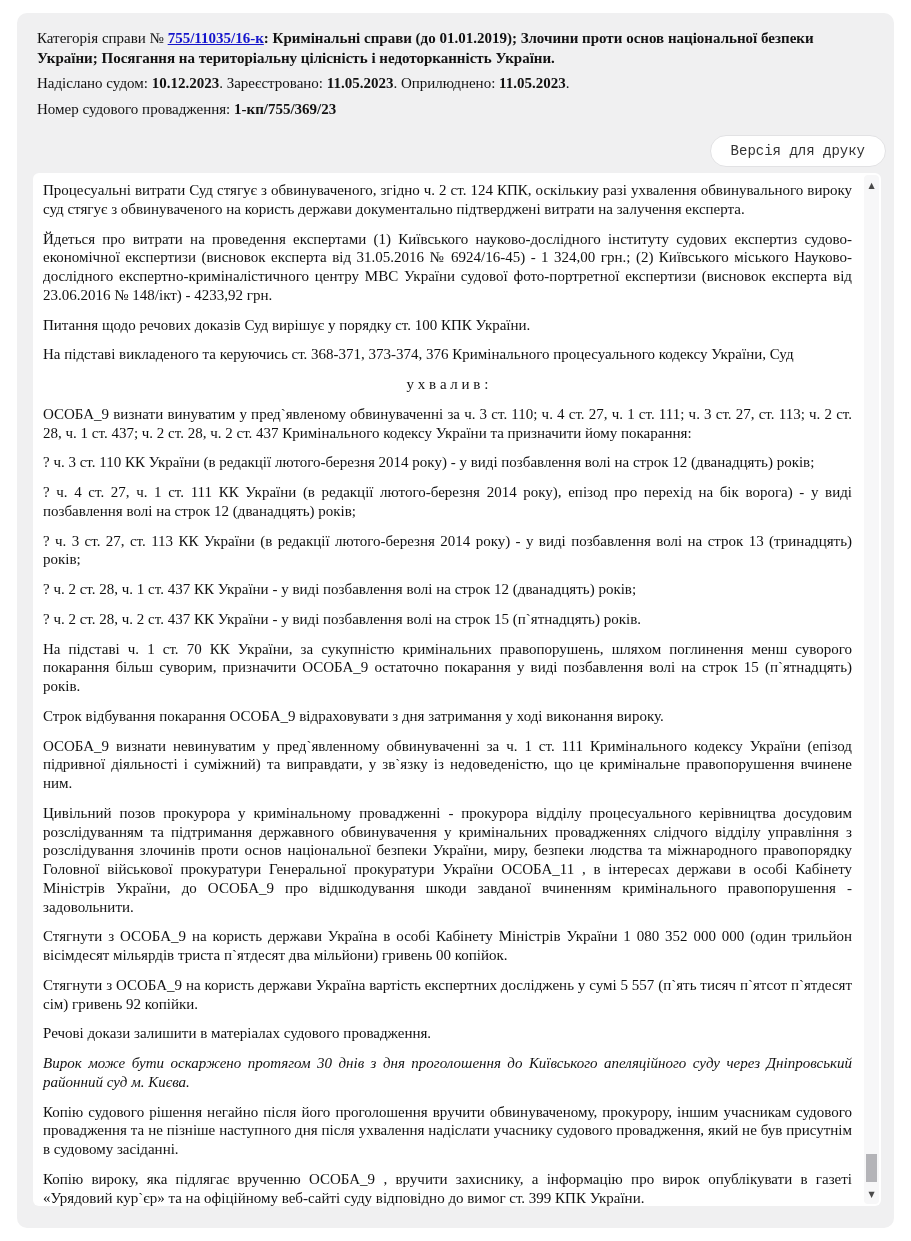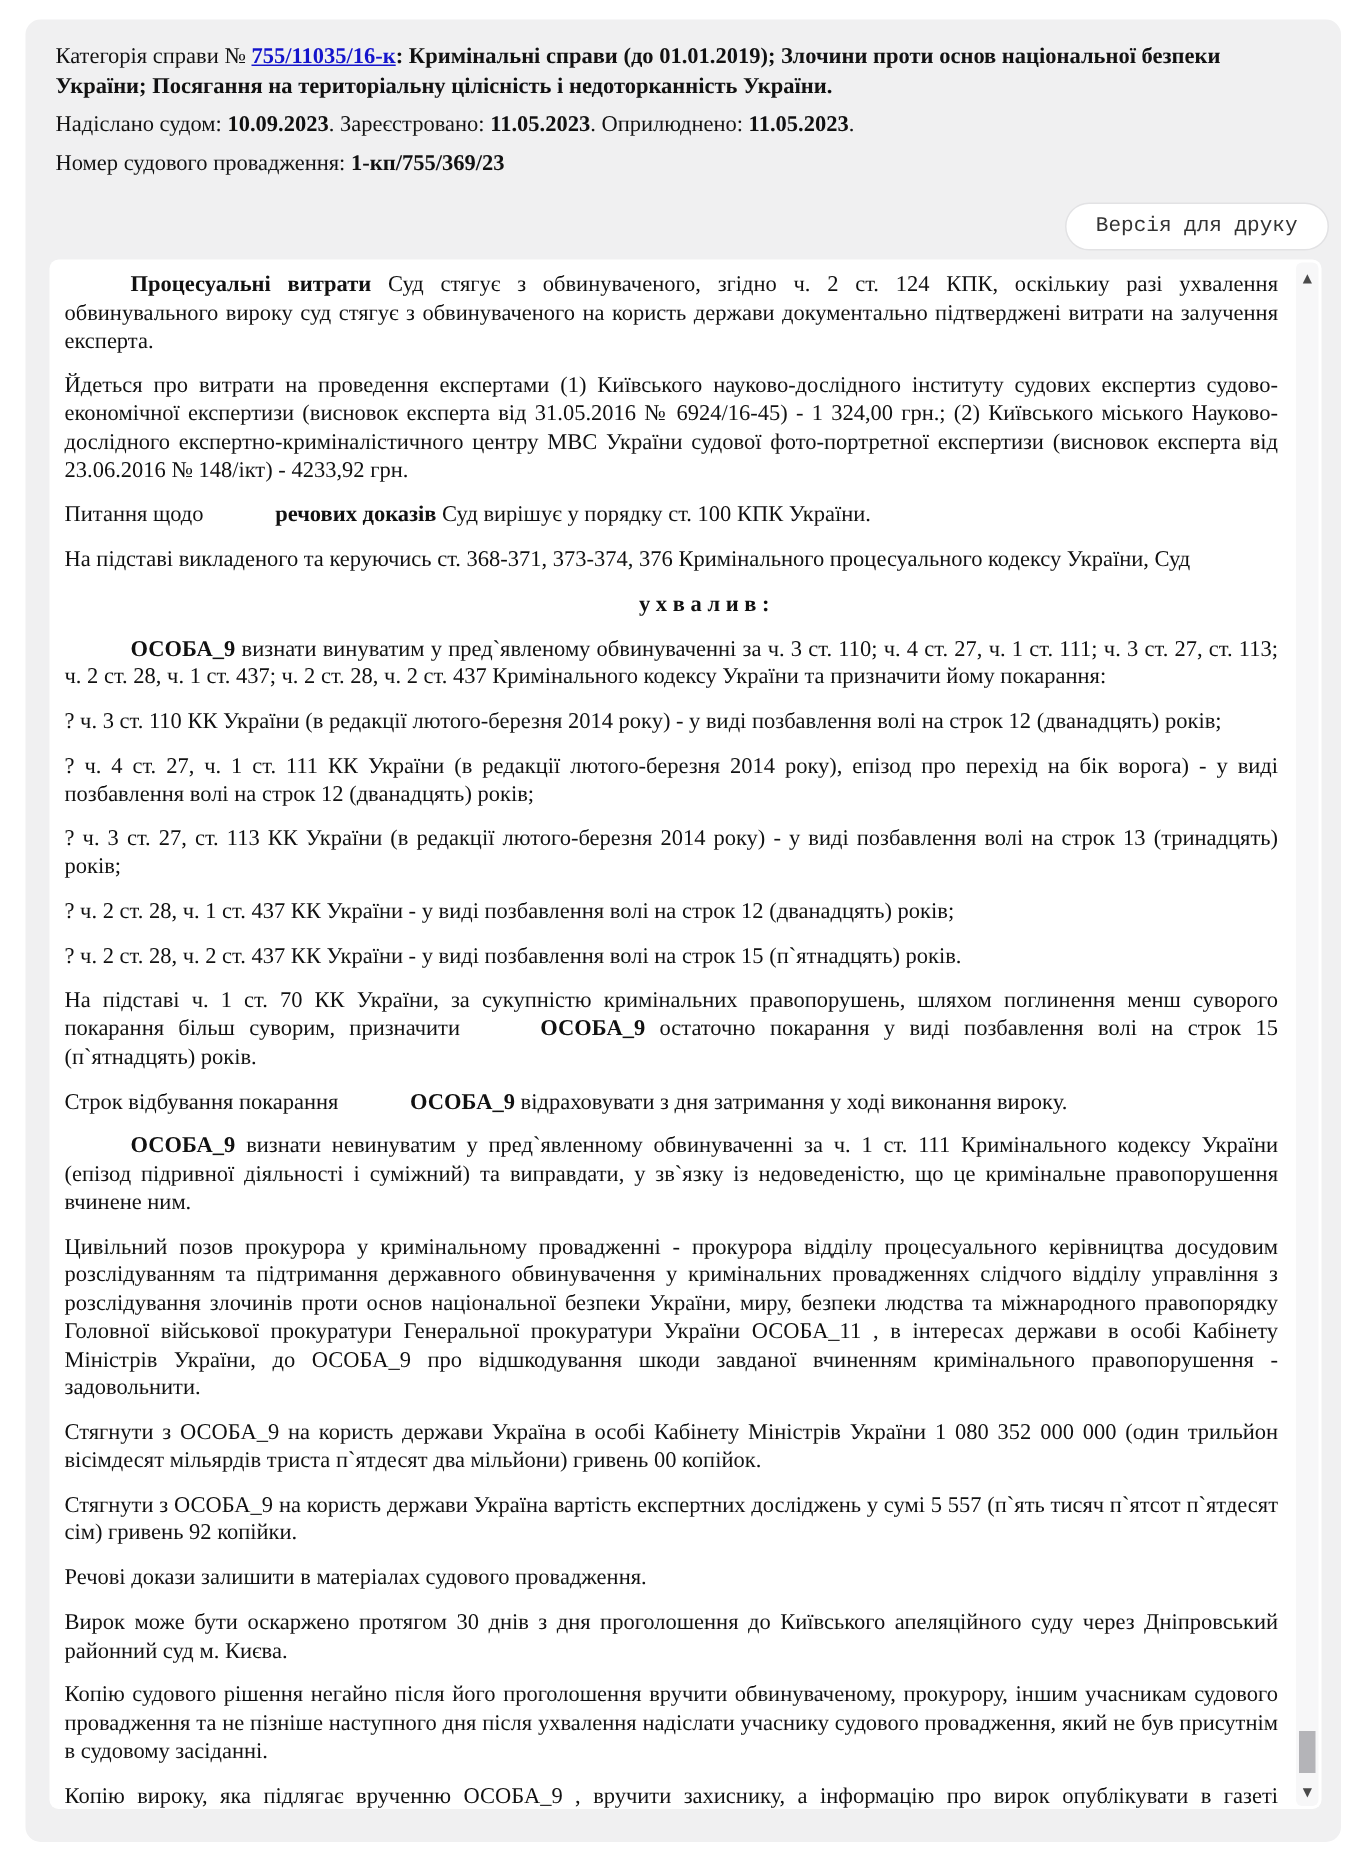--- a/index.html
+++ b/index.html
@@ -28,21 +28,21 @@
   .doc-panel {
     position:relative; margin:0 13px 0 16px; height:1033px;
     background:#ffffff; border-radius:6px; overflow:hidden;
   }
   .doc-text {
     position:absolute; left:0; top:0; right:19px; bottom:0;
     padding:8px 10px 8px 10px; font-size:15px; line-height:1.25;
     text-align:justify; color:#111; overflow:hidden;
   }
   .doc-text p { margin:0 0 11px 0; }
-  .doc-text b { font-weight:bold;margin-left:44px; }
+  .doc-text b { font-weight:normal; }
   .scrollbar {
     position:absolute; top:2px; right:2px; bottom:2px; width:15px;
     background:#f7f7f8; border-radius:4px;
   }
   .sb-btn {
     position:absolute; left:0; width:15px; height:14px; text-align:center;
     color:#4a4a4a; font-size:8px; line-height:14px; cursor:pointer;
     font-family:"DejaVu Sans", sans-serif;
   }
   .sb-up { top:4px; }
@@ -52,21 +52,21 @@
     background:#b4b4b8; cursor:grab;
   }
 </style>
 </head>
 <body>
 
 <div class="container">
 
   <div class="header-info">
       <p><span>Категорія справи № </span><a href="#">755/11035/16-к</a><b>: Кримінальні справи (до 01.01.2019); Злочини проти основ національної безпеки України; Посягання на територіальну цілісність і недоторканність України.</b></p>
-      <p><span>Надіслано судом: </span><b>10.09.2023</b><span>. Зареєстровано: </span><b>11.05.2023</b><span>. Оприлюднено: </span><b>11.05.2023</b><span>.</span></p>
+      <p><span>Надіслано судом: </span><b>10.12.2023</b><span>. Зареєстровано: </span><b>11.05.2023</b><span>. Оприлюднено: </span><b>11.05.2023</b><span>.</span></p>
       <p><span>Номер судового провадження: </span><b>1-кп/755/369/23</b></p>
     </div>
 
   <div class="toolbar-row">
     <button class="print-btn">Версія для друку</button>
   </div>
 
   <div class="doc-panel">
     <div class="doc-text">
         <p><b>Процесуальні витрати</b><span> Суд стягує з обвинуваченого, згідно ч. 2 ст. 124 КПК, оскількиу разі ухвалення обвинувального вироку суд стягує з обвинуваченого на користь держави документально підтверджені витрати на залучення експерта.</span></p>
@@ -80,21 +80,21 @@
         <p><span>? ч. 3 ст. 27, ст. 113 КК України (в редакції лютого-березня 2014 року) - у виді позбавлення волі на строк 13 (тринадцять) років;</span></p>
         <p><span>? ч. 2 ст. 28, ч. 1 ст. 437 КК України - у виді позбавлення волі на строк 12 (дванадцять) років;</span></p>
         <p><span>? ч. 2 ст. 28, ч. 2 ст. 437 КК України - у виді позбавлення волі на строк 15 (п`ятнадцять) років.</span></p>
         <p><span>На підставі ч. 1 ст. 70 КК України, за сукупністю кримінальних правопорушень, шляхом поглинення менш суворого покарання більш суворим, призначити </span><b>ОСОБА_9</b><span> остаточно покарання у виді позбавлення волі на строк 15 (п`ятнадцять) років.</span></p>
         <p><span>Строк відбування покарання  </span><b>ОСОБА_9</b><span> відраховувати з дня затримання у ході виконання вироку.</span></p>
         <p><b>ОСОБА_9</b><span> визнати невинуватим у пред`явленному обвинуваченні за ч. 1 ст. 111 Кримінального кодексу України (епізод підривної діяльності і суміжний) та виправдати, у зв`язку із недоведеністю, що це кримінальне правопорушення вчинене ним.</span></p>
         <p><span>Цивільний позов прокурора у кримінальному провадженні - прокурора відділу процесуального керівництва досудовим розслідуванням та підтримання державного обвинувачення у кримінальних провадженнях слідчого відділу управління з розслідування злочинів проти основ національної безпеки України, миру, безпеки людства та міжнародного правопорядку Головної військової прокуратури Генеральної прокуратури України ОСОБА_11 , в інтересах держави в особі Кабінету Міністрів України, до ОСОБА_9 про відшкодування шкоди завданої вчиненням кримінального правопорушення - задовольнити.</span></p>
         <p><span>Стягнути з  ОСОБА_9 на користь держави Україна в особі Кабінету Міністрів України 1 080 352 000 000 (один трильйон вісімдесят мільярдів триста п`ятдесят два мільйони) гривень 00 копійок.</span></p>
         <p><span>Стягнути з ОСОБА_9 на користь держави Україна вартість експертних досліджень у сумі 5 557 (п`ять тисяч п`ятсот п`ятдесят сім) гривень 92 копійки.</span></p>
         <p><span>Речові докази залишити в матеріалах судового провадження.</span></p>
-        <p style=""><span>Вирок може бути оскаржено протягом 30 днів з дня проголошення до Київського апеляційного суду через Дніпровський районний суд м. Києва.</span></p>
+        <p style="font-style: italic;"><span>Вирок може бути оскаржено протягом 30 днів з дня проголошення до Київського апеляційного суду через Дніпровський районний суд м. Києва.</span></p>
         <p><span>Копію судового рішення негайно після його проголошення вручити обвинуваченому, прокурору, іншим учасникам судового провадження та не пізніше наступного дня після ухвалення надіслати учаснику судового провадження, який не був присутнім в судовому засіданні.</span></p>
         <p><span>Копію вироку, яка підлягає врученню ОСОБА_9 , вручити захиснику, а інформацію про вирок опублікувати в газеті «Урядовий кур`єр» та на офіційному веб-сайті суду відповідно до вимог ст. 399 КПК України.</span></p>
       </div>
 
     <div class="scrollbar">
       <div class="sb-btn sb-up">
         <span>▲</span>
       </div>
       <div class="sb-thumb"></div>
       <div class="sb-btn sb-down">

